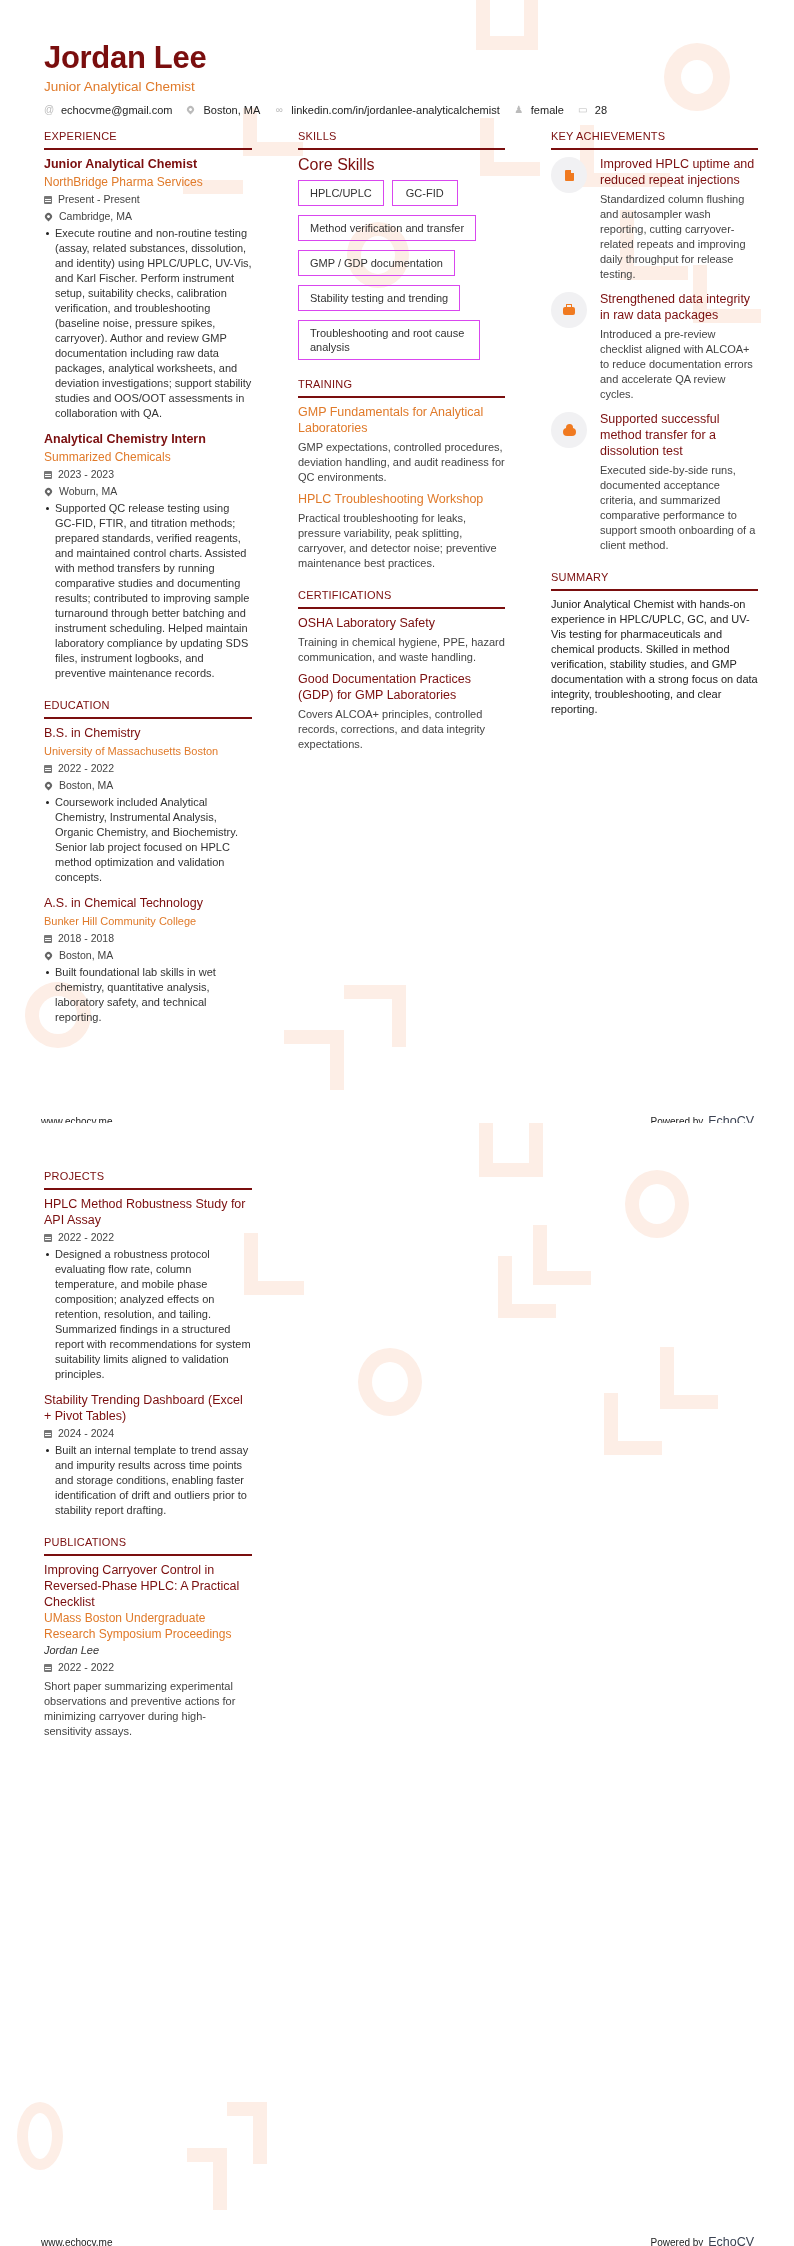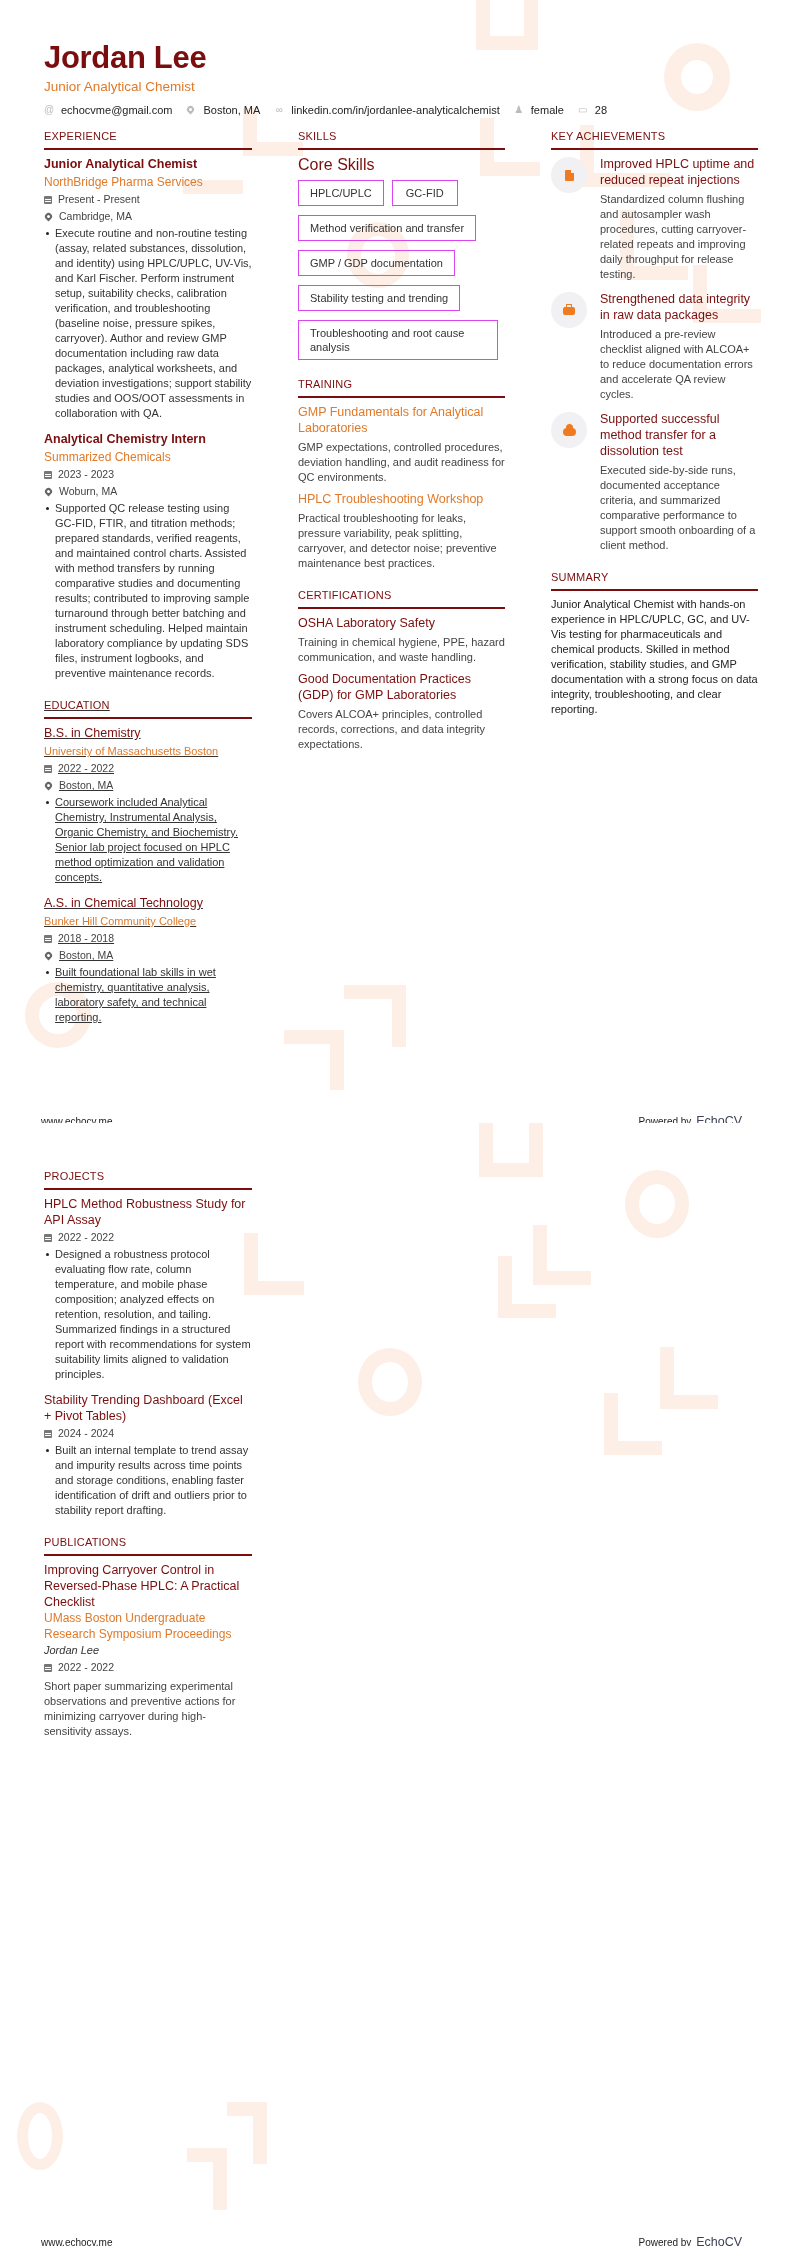--- a/index.html
+++ b/index.html
@@ -64,21 +64,21 @@
   .ico-doc { width: 9px; height: 11px; background: #f07a20; border-radius: 1px; position: relative; }
   .ico-doc::after { content: ""; position: absolute; right: 0; top: 0; width: 3px; height: 3px; background: #f1f1f3; }
   .ico-bag { width: 12px; height: 8px; background: #f07a20; border-radius: 2px; position: relative; margin-top: 2px; }
   .ico-bag::before { content: ""; position: absolute; left: 3px; top: -3px; width: 4px; height: 2px; border: 1px solid #f07a20; border-bottom: none; border-radius: 1px 1px 0 0; }
   .ico-cloud { width: 13px; height: 8px; background: #f07a20; border-radius: 4px; position: relative; margin-top: 3px; }
   .ico-cloud::before { content: ""; position: absolute; left: 3px; top: -4px; width: 7px; height: 7px; background: #f07a20; border-radius: 50%; }
 
   .summary-text { font-size: 11px; color: #222; line-height: 15px; }
 
   
-  .footer { position: absolute; left: 41px; right: 52px; display: flex; justify-content: space-between; align-items: center; font-size: 10px; color: #222; }
+  .footer { position: absolute; left: 41px; right: 40px; display: flex; justify-content: space-between; align-items: center; font-size: 10px; color: #222; }
   .powered .brand { font-size: 12.5px; color: #3b4252; margin-left: 2px; }
   .italic { font-style: italic; font-size: 11px; color: #333; line-height: 15px; margin-top: 1px; }
 </style>
 </head>
 <body>
 
 <div class="page page1">
 
   <div class="deco bracket" style="left:476px; top:0; width:62px; height:50px; border-width:0 14px 14px 14px;"></div>
   <div class="deco ring" style="left:664px; top:43px; width:66px; height:68px; border-width:17px;"></div>
@@ -152,21 +152,21 @@
           <div class="meta">
               <span class="micon pin"></span>
               <span>Woburn, MA</span>
             </div>
           <ul class="bullets">
               <li>Supported QC release testing using GC-FID, FTIR, and titration methods; prepared standards, verified reagents, and maintained control charts. Assisted with method transfers by running comparative studies and documenting results; contributed to improving sample turnaround through better batching and instrument scheduling. Helped maintain laboratory compliance by updating SDS files, instrument logbooks, and preventive maintenance records.</li>
             </ul>
         </div>
       </div>
 
-      <div class="section" style="margin-top:16px;text-decoration:underline;">
+      <div class="section" style="margin-top:16px;">
         <div class="sec-title">EDUCATION</div>
 
         <div class="entry">
           <div class="item-title">B.S. in Chemistry</div>
           <div class="item-sub" style="font-size:11px;">University of Massachusetts Boston</div>
           <div class="meta">
               <span class="micon cal"></span>
               <span>2022 - 2022</span>
             </div>
           <div class="meta">
@@ -199,21 +199,21 @@
     <div class="col col2">
       <div class="section">
         <div class="sec-title">SKILLS</div>
         <div class="skill-group">Core Skills</div>
         <div class="tags">
           <div class="tag">HPLC/UPLC</div>
           <div class="tag" style="padding:5px 13px;">GC-FID</div>
           <div class="tag">Method verification and transfer</div>
           <div class="tag">GMP / GDP documentation</div>
           <div class="tag">Stability testing and trending</div>
-          <div class="tag" style="width:200px;">Troubleshooting and root cause analysis</div>
+          <div class="tag" style="width:182px;">Troubleshooting and root cause analysis</div>
         </div>
       </div>
 
       <div class="section" style="margin-top:16px;">
         <div class="sec-title">TRAINING</div>
         <div class="entry" style="margin-bottom:6px;">
           <div class="item-sub" style="font-size:12.5px;">GMP Fundamentals for Analytical Laboratories</div>
           <div class="desc">GMP expectations, controlled procedures, deviation handling, and audit readiness for QC environments.</div>
         </div>
         <div class="entry">
@@ -238,21 +238,21 @@
     <div class="col col3">
       <div class="section">
         <div class="sec-title">KEY ACHIEVEMENTS</div>
 
         <div class="ach">
           <div class="ach-icon">
               <span class="ico-doc"></span>
             </div>
           <div class="ach-body">
             <div class="ach-title">Improved HPLC uptime and reduced repeat injections</div>
-            <div class="ach-desc">Standardized column flushing and autosampler wash procedures, cutting carryover-related repeats and improving daily throughput for release testing.</div>
+            <div class="ach-desc">Standardized column flushing and autosampler wash reporting, cutting carryover-related repeats and improving daily throughput for release testing.</div>
           </div>
         </div>
         <div class="ach">
           <div class="ach-icon">
               <span class="ico-bag"></span>
             </div>
           <div class="ach-body">
             <div class="ach-title">Strengthened data integrity in raw data packages</div>
             <div class="ach-desc">Introduced a pre-review checklist aligned with ALCOA+ to reduce documentation errors and accelerate QA review cycles.</div>
           </div>

